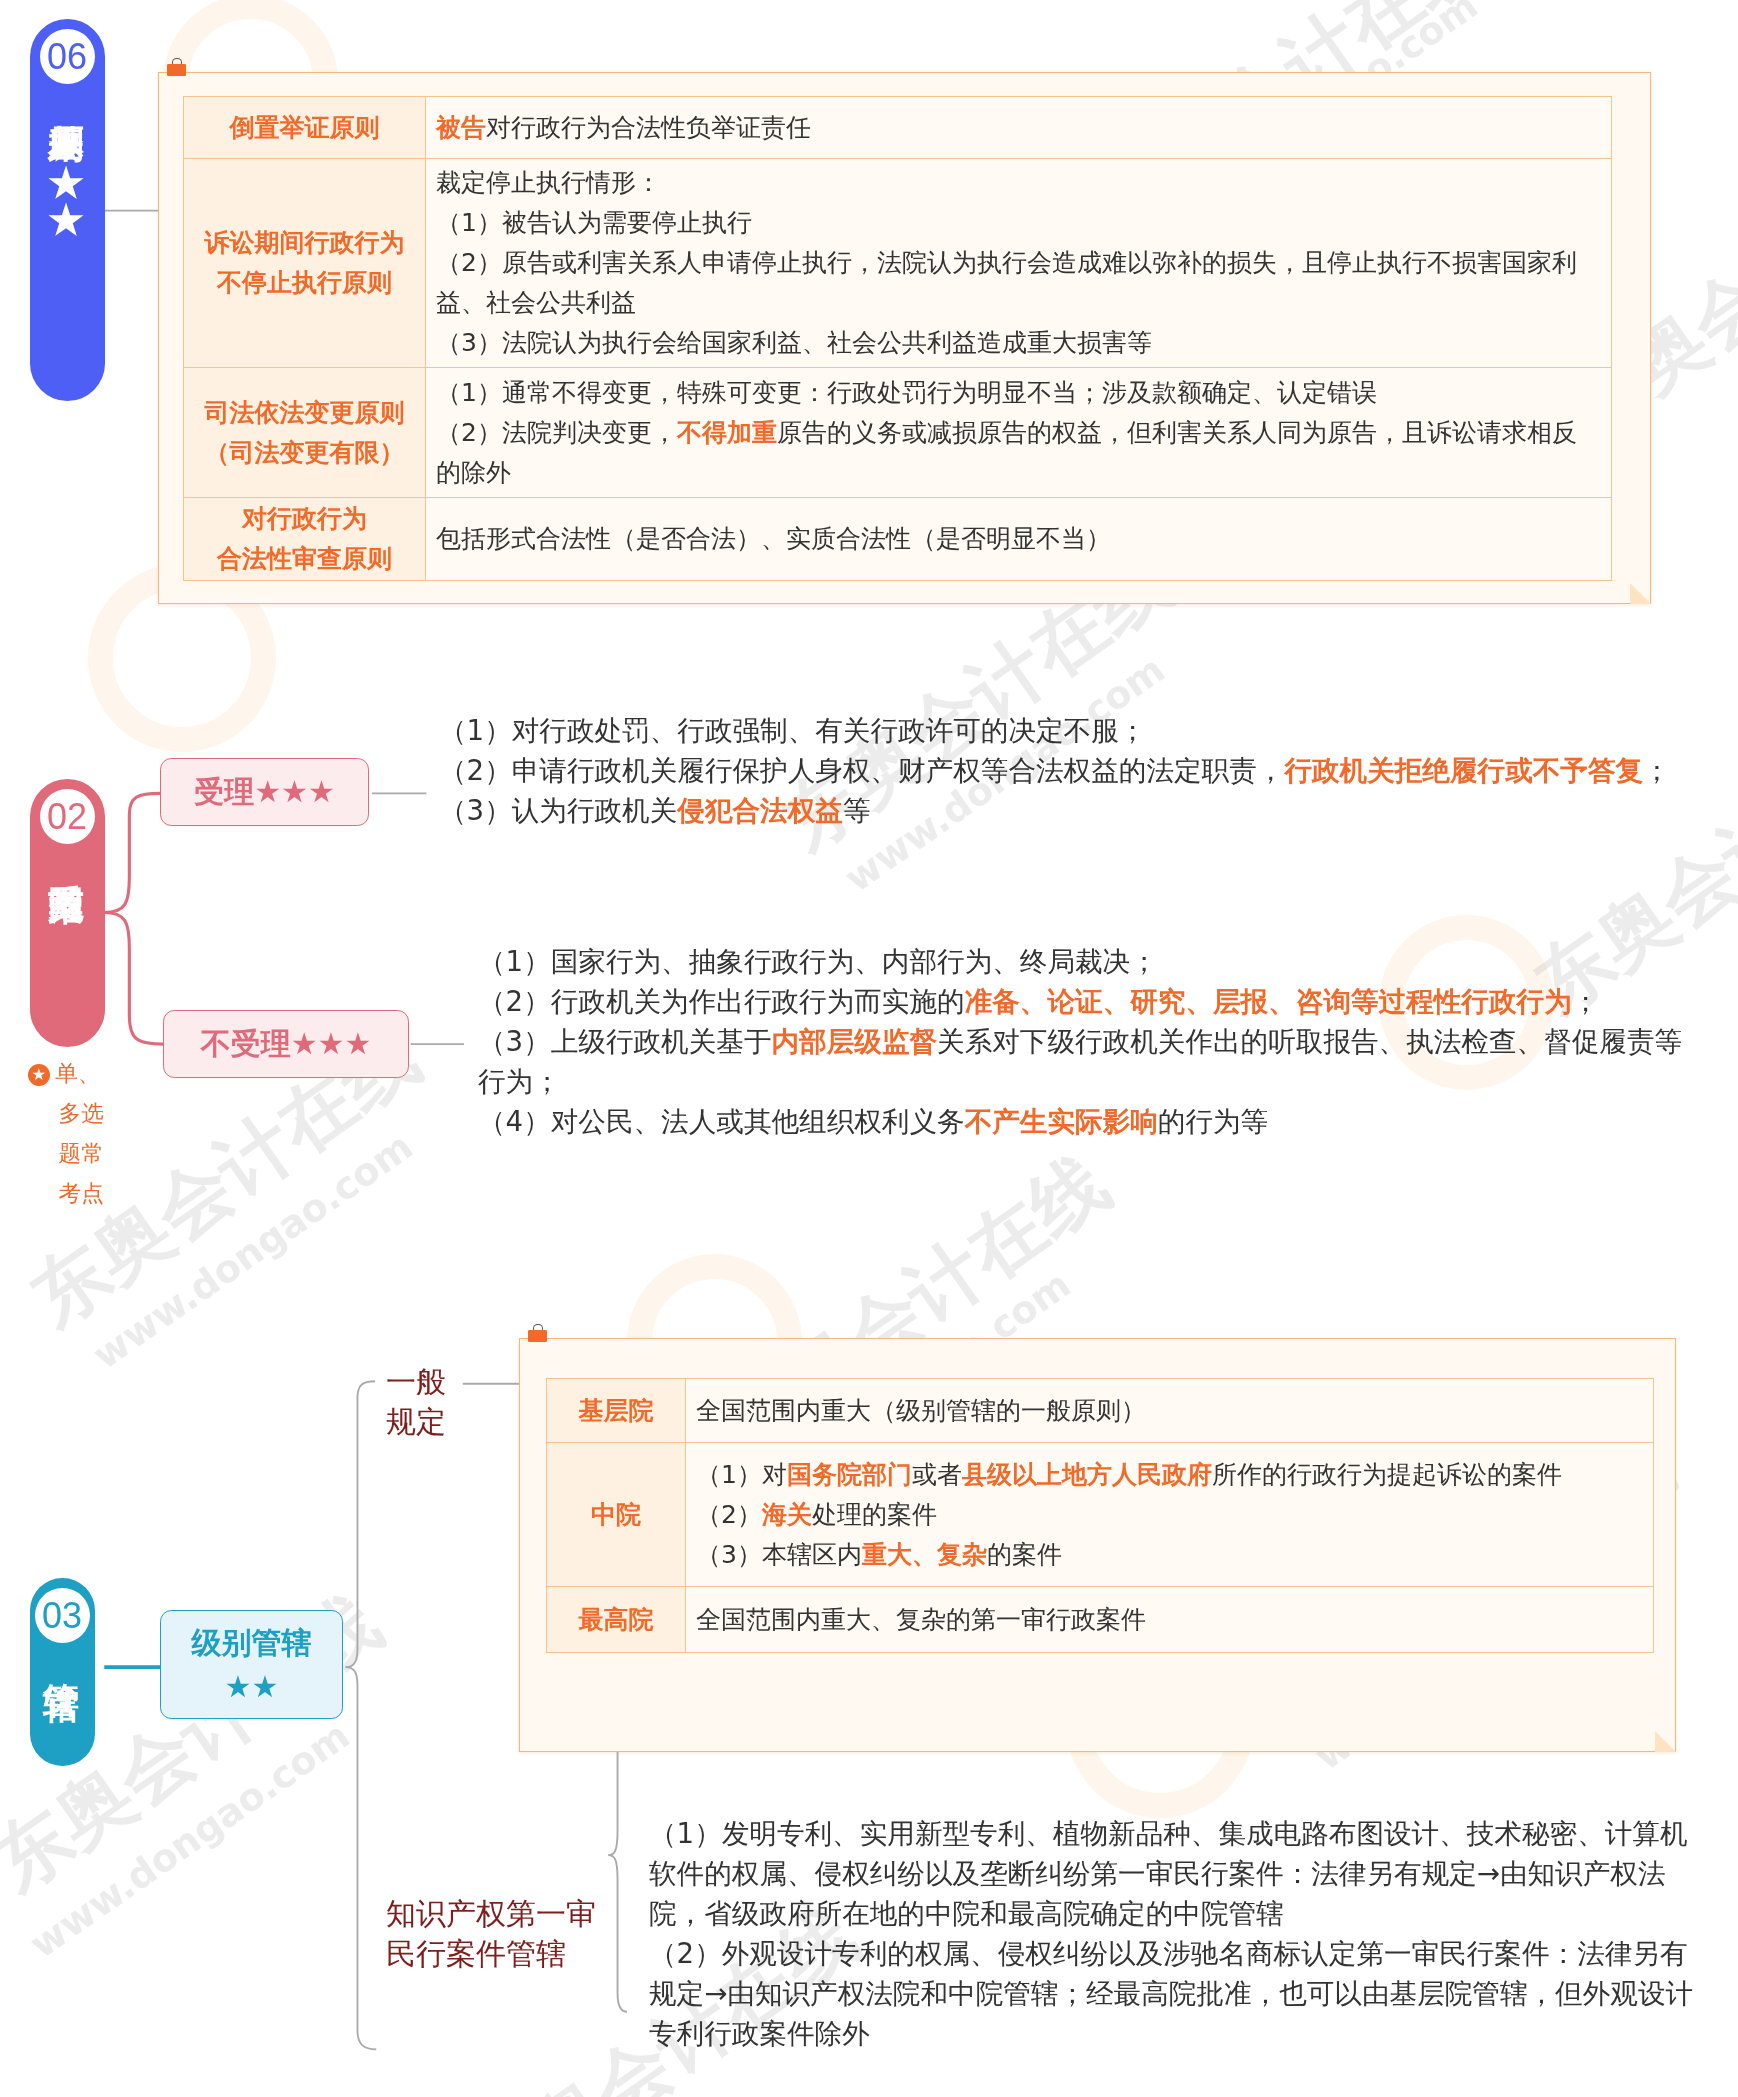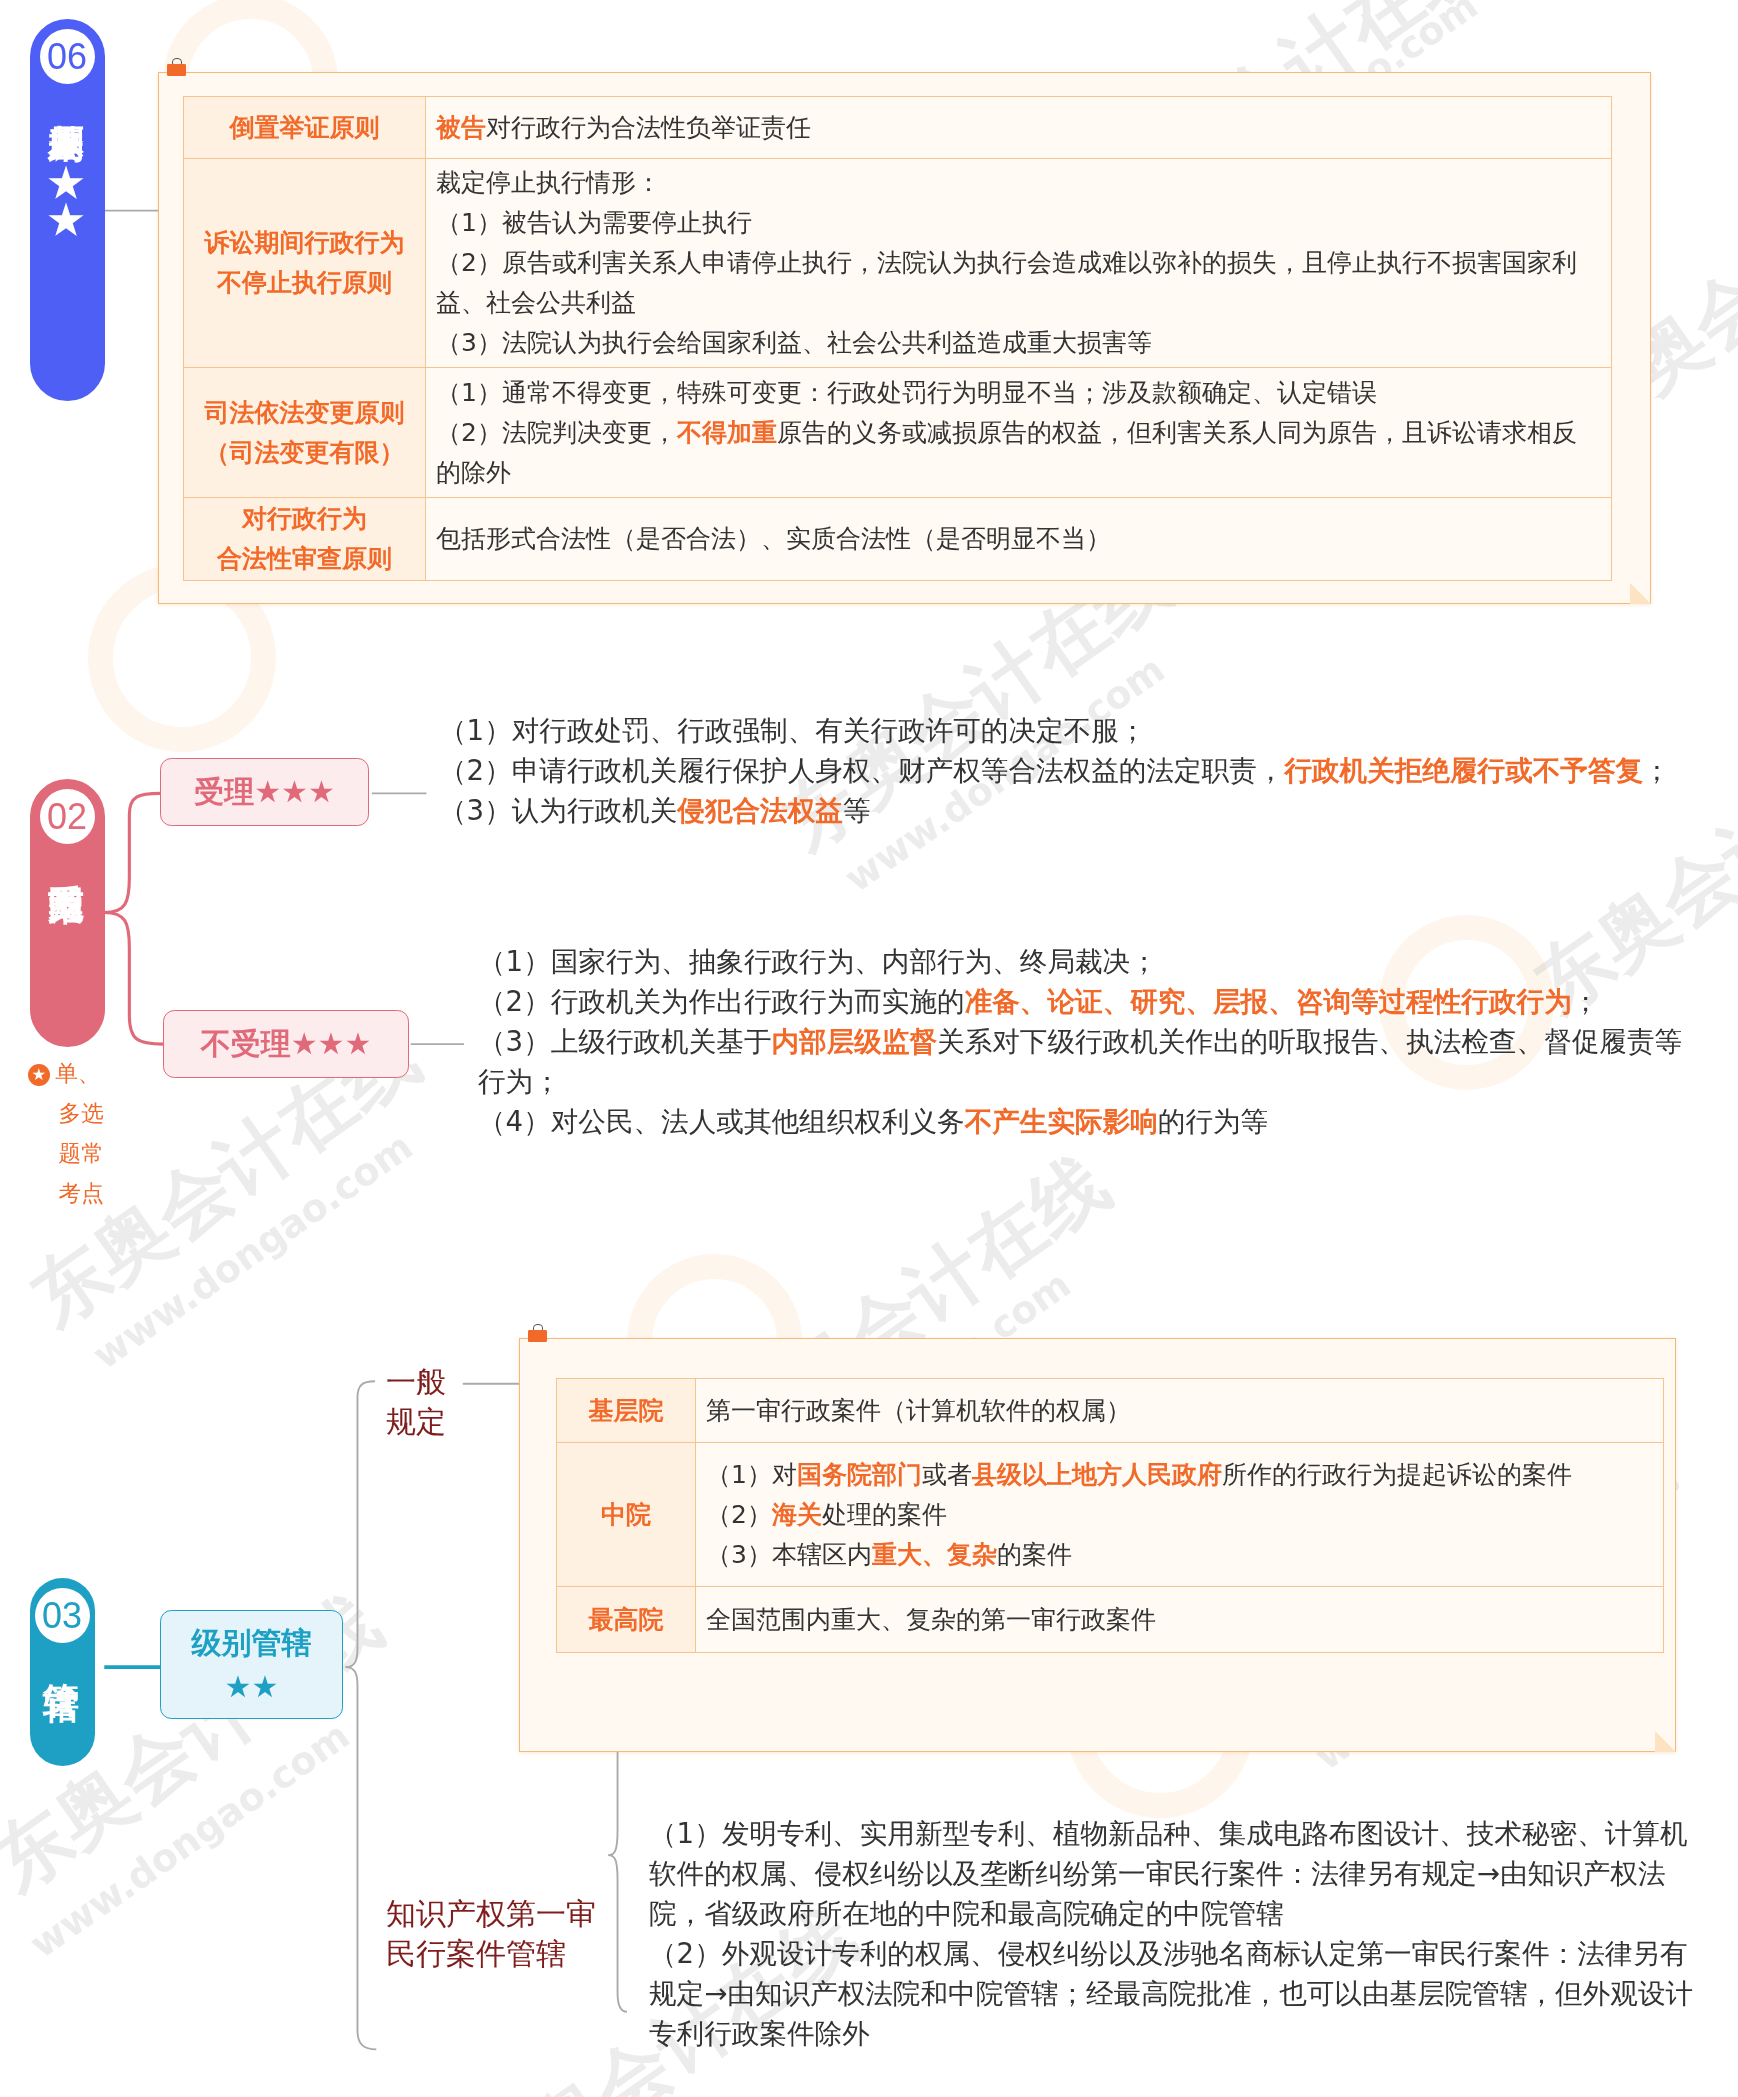--- a/index.html
+++ b/index.html
@@ -194,27 +194,27 @@
 </div>
 
 <div class="card" style="left:519px;top:1338px;width:1155px;height:412px;">
   <div class="fold"></div>
 </div>
 <div class="clip" style="left:528px;top:1324px;">
     <div class="ring"></div>
     <div class="body"></div>
   </div>
 
-<table class="kt" style="left:546px;top:1378px;width:1108px;margin-left:10px;">
+<table class="kt" style="left:546px;top:1378px;width:1108px;">
   <tbody>
       <tr style="height:64px;">
     <td class="lbl" style="width:136px;">基层院</td>
     <td class="val">
           <div>
-            <div><span>第一审行政案件（计算机软件的权属）</span></div>
+            <div><span>全国范围内重大（级别管辖的一般原则）</span></div>
           </div>
         </td>
   </tr>
   <tr style="height:144px;">
     <td class="lbl">中院</td>
     <td class="val">
           <div>
             <div><span>（1）对</span><span class="hl">国务院部门</span><span>或者</span><span class="hl">县级以上地方人民政府</span><span>所作的行政行为提起诉讼的案件</span></div>
             <div><span>（2）</span><span class="hl">海关</span><span>处理的案件</span></div>
             <div><span>（3）本辖区内</span><span class="hl">重大、复杂</span><span>的案件</span></div>

